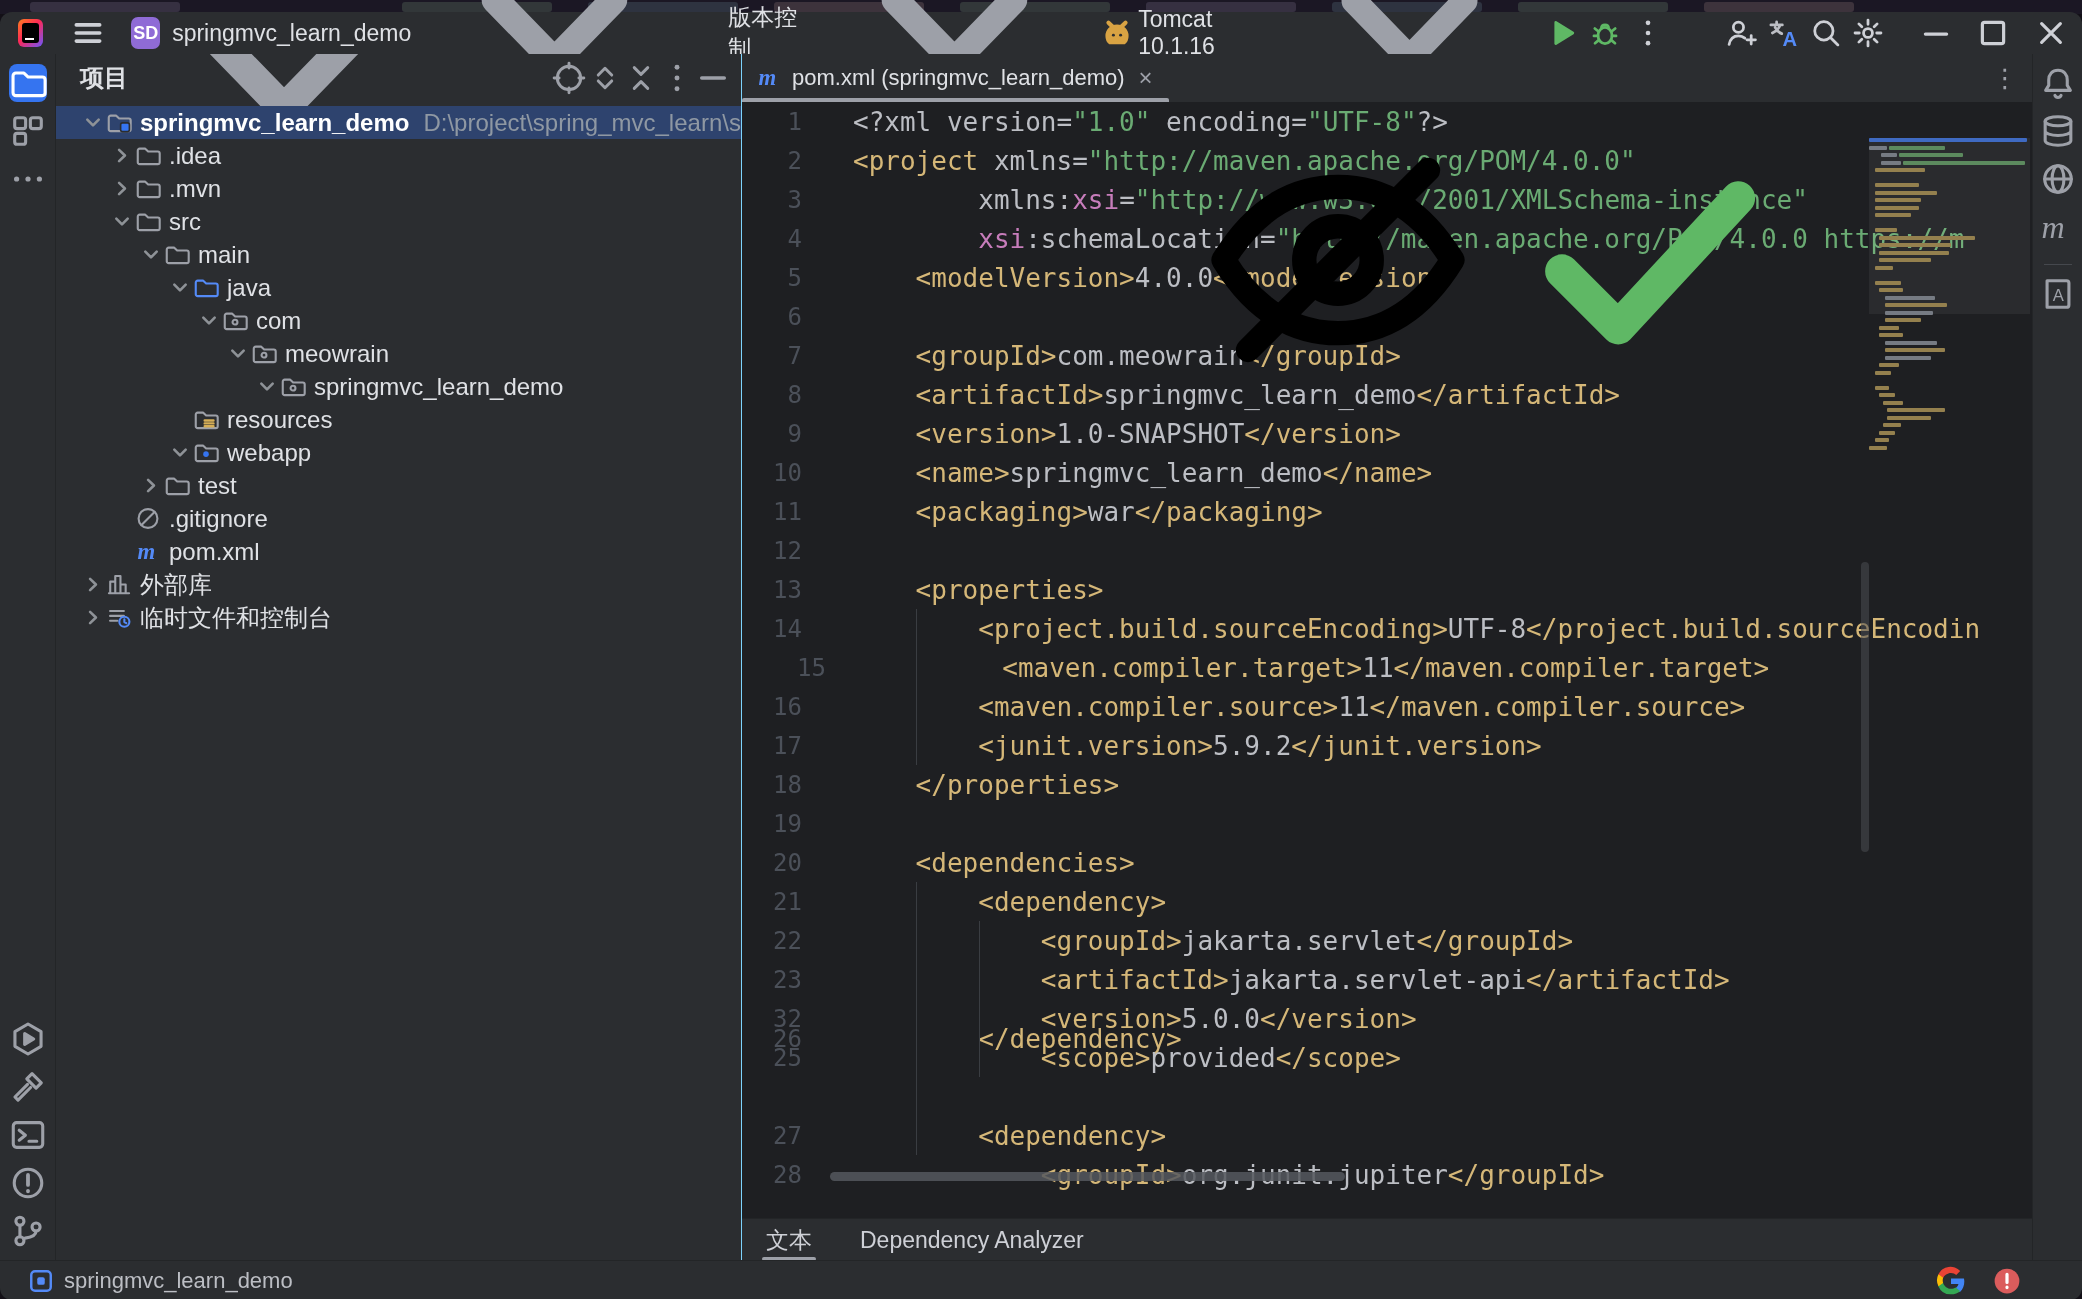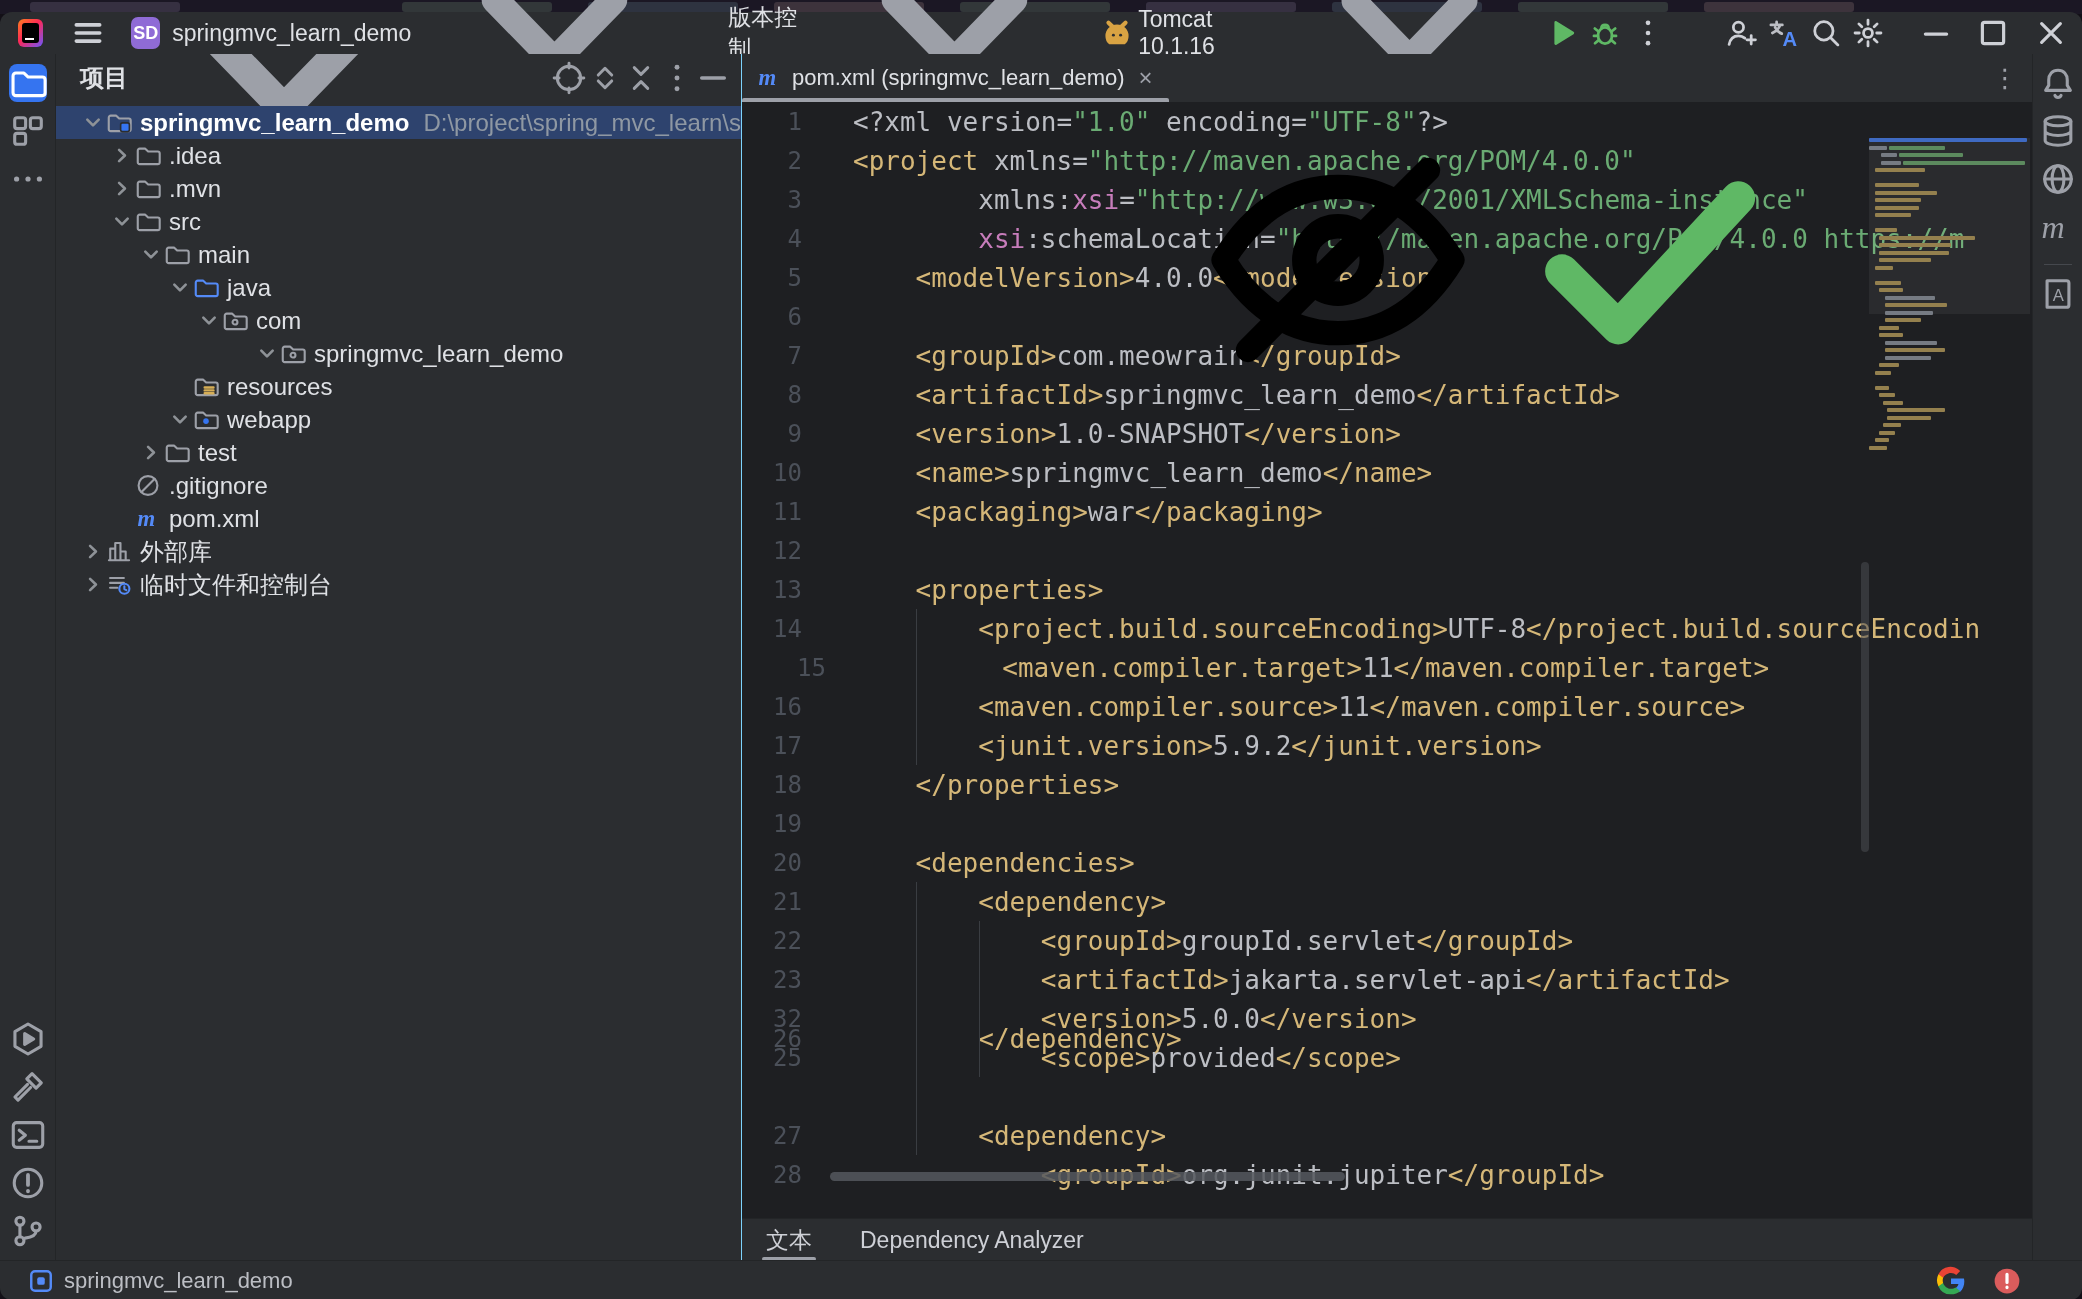--- a/index.html
+++ b/index.html
@@ -448,20 +448,34 @@
           </svg>
         </span>
         <span class="tico" style="display: inline-flex; width: 100%; height: 100%;">
           <svg viewBox="0 0 16 16" fill="none" stroke="currentColor" stroke-width="1.3" stroke-linecap="round" stroke-linejoin="round" style="width: 100%; height: 100%;">
             <path d="M1.7 5c0-.7.5-1.2 1.2-1.2h3.4l1.8 1.7h5.9c.7 0 1.2.5 1.2 1.2v5.4c0 .7-.5 1.2-1.2 1.2H2.9c-.7 0-1.2-.5-1.2-1.2z"></path>
             <circle cx="8" cy="9" r="1.5"></circle>
           </svg>
         </span>
         <span class="tlabel">com</span>
       </div>
+      <div class="trow" style="padding-left: 169px;">
+        <span class="tchev" style="display: inline-flex; width: 100%; height: 100%;">
+          <svg viewBox="0 0 16 16" fill="none" stroke="currentColor" stroke-width="1.3" stroke-linecap="round" stroke-linejoin="round" style="width: 100%; height: 100%;">
+            <path d="M4.5 6.2l3.5 3.6 3.5-3.6" stroke-width="1.6"></path>
+          </svg>
+        </span>
+        <span class="tico" style="display: inline-flex; width: 100%; height: 100%;">
+          <svg viewBox="0 0 16 16" fill="none" stroke="currentColor" stroke-width="1.3" stroke-linecap="round" stroke-linejoin="round" style="width: 100%; height: 100%;">
+            <path d="M1.7 5c0-.7.5-1.2 1.2-1.2h3.4l1.8 1.7h5.9c.7 0 1.2.5 1.2 1.2v5.4c0 .7-.5 1.2-1.2 1.2H2.9c-.7 0-1.2-.5-1.2-1.2z"></path>
+            <circle cx="8" cy="9" r="1.5"></circle>
+          </svg>
+        </span>
+        <span class="tlabel">meowrain</span>
+      </div>
       <div class="trow" style="padding-left: 198px;">
         <span class="tchev" style="display: inline-flex; width: 100%; height: 100%;">
           <svg viewBox="0 0 16 16" fill="none" stroke="currentColor" stroke-width="1.3" stroke-linecap="round" stroke-linejoin="round" style="width: 100%; height: 100%;">
             <path d="M4.5 6.2l3.5 3.6 3.5-3.6" stroke-width="1.6"></path>
           </svg>
         </span>
         <span class="tico" style="display: inline-flex; width: 100%; height: 100%;">
           <svg viewBox="0 0 16 16" fill="none" stroke="currentColor" stroke-width="1.3" stroke-linecap="round" stroke-linejoin="round" style="width: 100%; height: 100%;">
             <path d="M1.7 5c0-.7.5-1.2 1.2-1.2h3.4l1.8 1.7h5.9c.7 0 1.2.5 1.2 1.2v5.4c0 .7-.5 1.2-1.2 1.2H2.9c-.7 0-1.2-.5-1.2-1.2z"></path>
             <circle cx="8" cy="9" r="1.5"></circle>
@@ -592,21 +606,21 @@
       <div class="cl" style="top: 897px;">
         <span class="ln">32</span>
         <span class="lt"><span class="c-tag">            &lt;version&gt;</span><span class="c-txt">5.0.0</span><span class="c-tag">&lt;/version&gt;</span></span>
       </div>
       <div class="cl" style="top: 858px;">
         <span class="ln">23</span>
         <span class="lt"><span class="c-tag">            &lt;artifactId&gt;</span><span class="c-txt">jakarta.servlet-api</span><span class="c-tag">&lt;/artifactId&gt;</span></span>
       </div>
       <div class="cl" style="top: 819px;">
         <span class="ln">22</span>
-        <span class="lt"><span class="c-tag">            &lt;groupId&gt;</span><span class="c-txt">groupId.servlet</span><span class="c-tag">&lt;/groupId&gt;</span></span>
+        <span class="lt"><span class="c-tag">            &lt;groupId&gt;</span><span class="c-txt">jakarta.servlet</span><span class="c-tag">&lt;/groupId&gt;</span></span>
       </div>
       <div class="cl" style="top: 780px;">
         <span class="ln">21</span>
         <span class="lt"><span class="c-tag">        &lt;dependency&gt;</span></span>
       </div>
       <div class="cl" style="top: 741px;">
         <span class="ln">20</span>
         <span class="lt"><span class="c-tag">    &lt;dependencies&gt;</span></span>
       </div>
       <div class="cl" style="top: 702px;">

